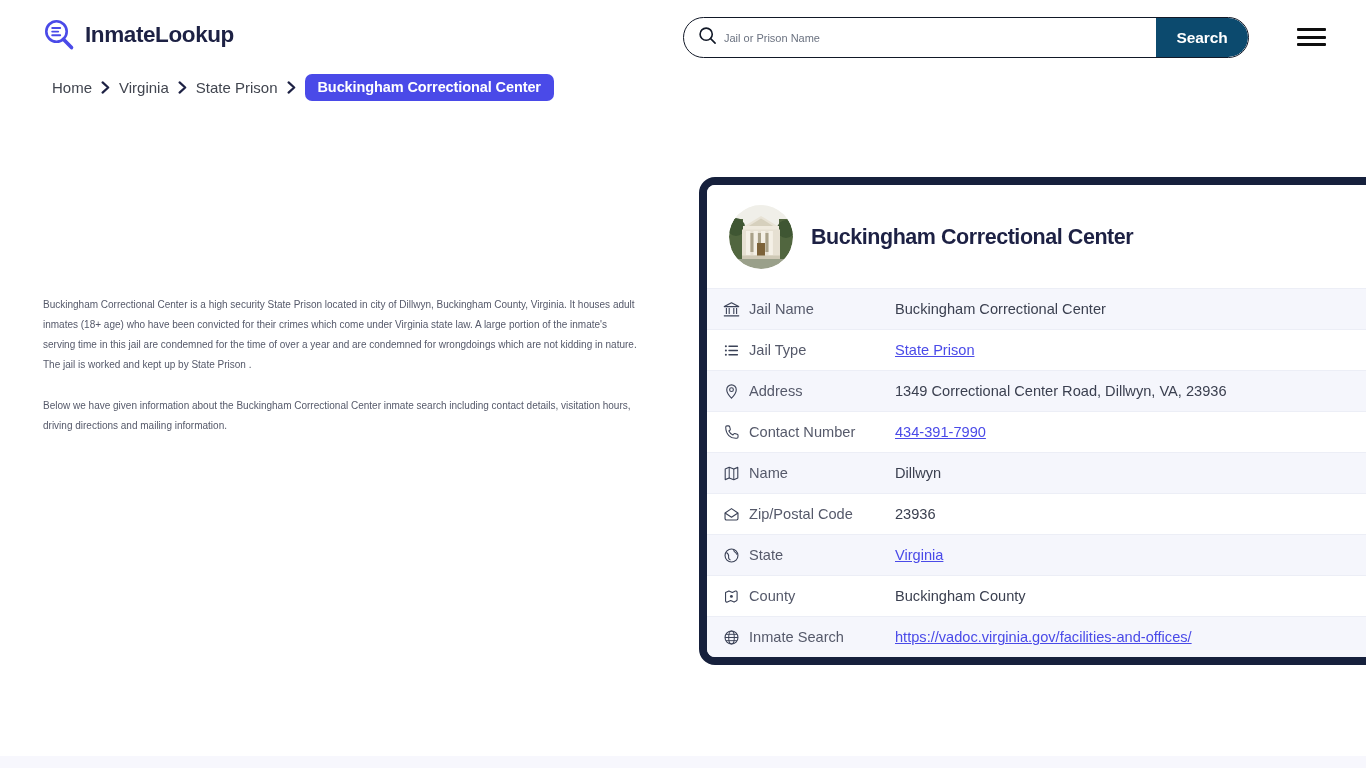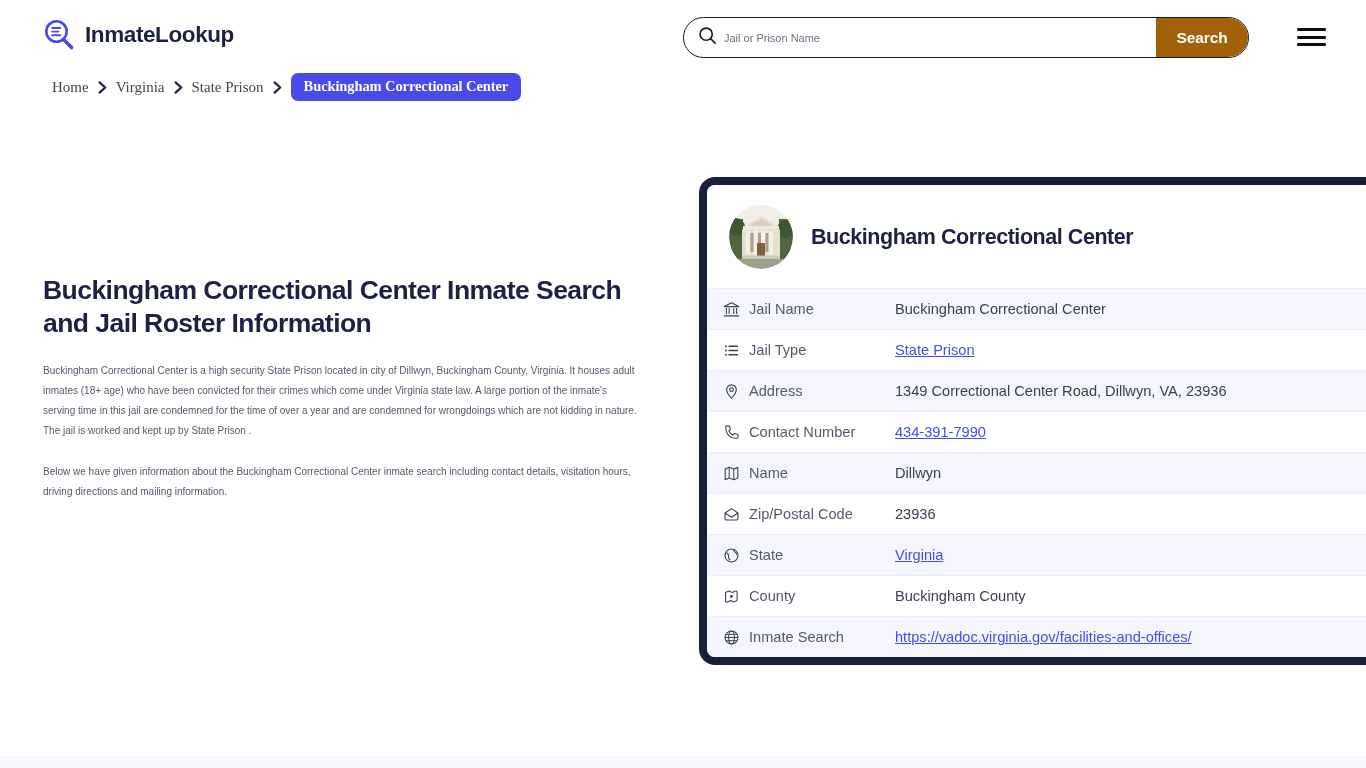--- a/index.html
+++ b/index.html
@@ -79,21 +79,21 @@
     background: transparent;
     height: 100%;
     padding: 0;
   }
   .search-input::placeholder { color: #6b7280; }
   .search-btn {
     flex: 0 0 auto;
     width: 92px;
     height: 100%;
     border: none;
-    background: #a16207;
+    background: #0c4a6e;
     color: #ffffff;
     font-family: "Liberation Sans", sans-serif;
     font-size: 15.5px;
     font-weight: 700;
     cursor: pointer;
     border-radius: 0 20px 20px 0;
     letter-spacing: -0.1px;
   }
 
   .hamburger {
@@ -118,21 +118,20 @@
 
   
   .breadcrumb {
     position: absolute;
     left: 52px;
     top: 76px;
     display: flex;
     align-items: center;
     gap: 0;
     height: 22px;
-    font-family: Liberation Serif, serif;
   }
   .bc-link {
     font-size: 15px;
     color: #41454f;
     text-decoration: none;
     cursor: pointer;
     white-space: nowrap;
   }
   .bc-sep {
     margin: 0 9px;
@@ -311,21 +310,20 @@
     <a class="bc-link">State Prison</a>
     <span class="bc-sep">
       <svg width="9" height="13" viewBox="0 0 9 13" xmlns="http://www.w3.org/2000/svg">
         <polyline points="1.6,1.4 7.2,6.5 1.6,11.6" fill="none" stroke="#1d2144" stroke-width="2.2" stroke-linecap="round" stroke-linejoin="round"></polyline>
       </svg>
     </span>
     <span class="bc-current">Buckingham Correctional Center</span>
   </nav>
 
   <div class="left-col">
-    <h1 class="page-title">Buckingham Correctional Center Inmate Search and Jail Roster Information</h1>
     <p class="body-para">Buckingham Correctional Center is a high security State Prison located in city of Dillwyn, Buckingham County, Virginia. It houses adult inmates (18+ age) who have been convicted for their crimes which come under Virginia state law. A large portion of the inmate's serving time in this jail are condemned for the time of over a year and are condemned for wrongdoings which are not kidding in nature. The jail is worked and kept up by State Prison .</p>
     <p class="body-para second">Below we have given information about the Buckingham Correctional Center inmate search including contact details, visitation hours, driving directions and mailing information.</p>
   </div>
 
   <div class="info-card">
 
     <div class="card-head">
       <div class="facility-thumb">
         <svg width="64" height="64" viewBox="0 0 64 64" xmlns="http://www.w3.org/2000/svg">
           <defs>

